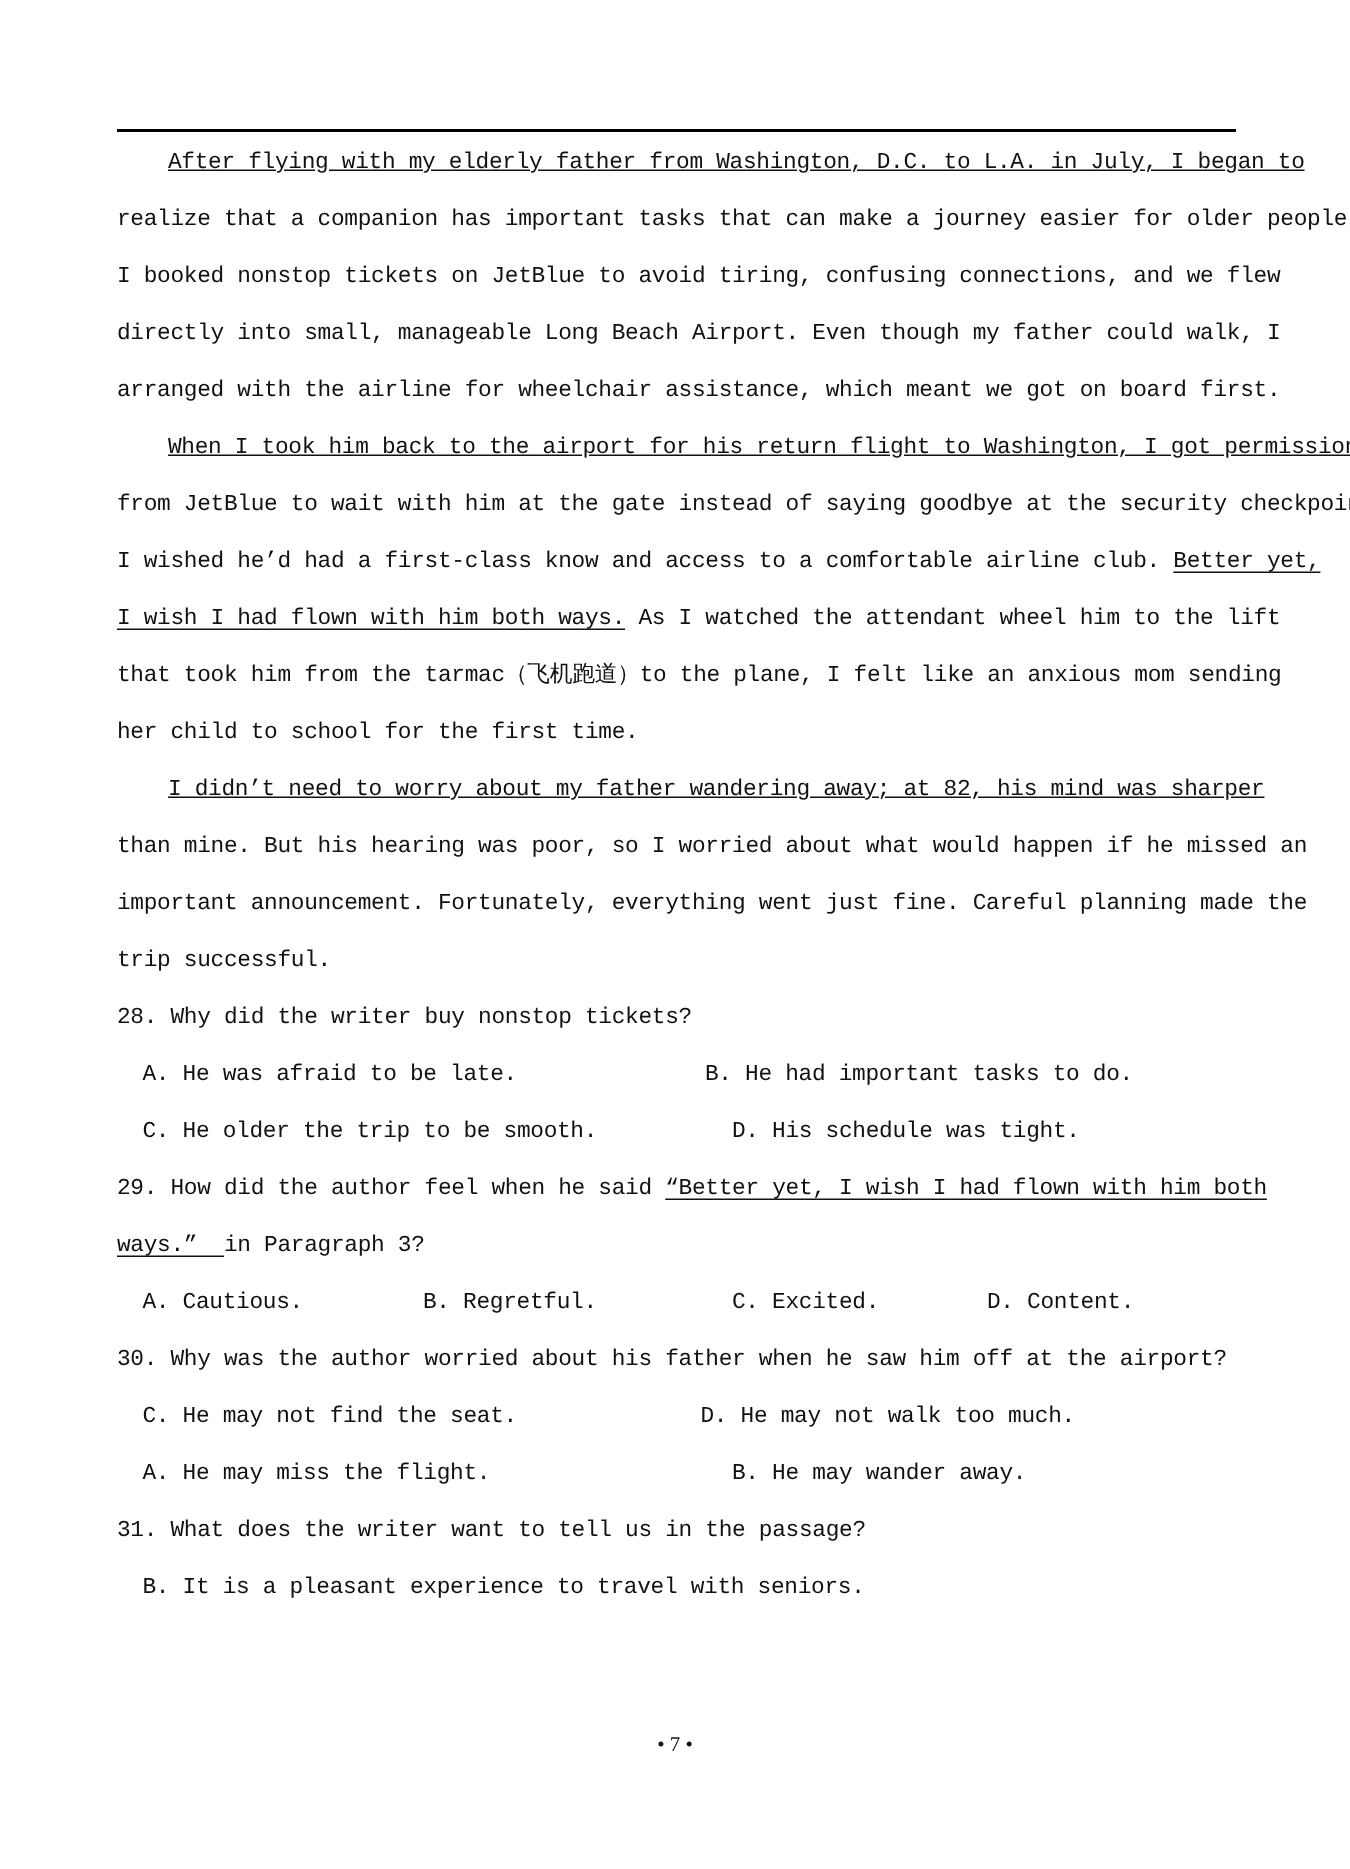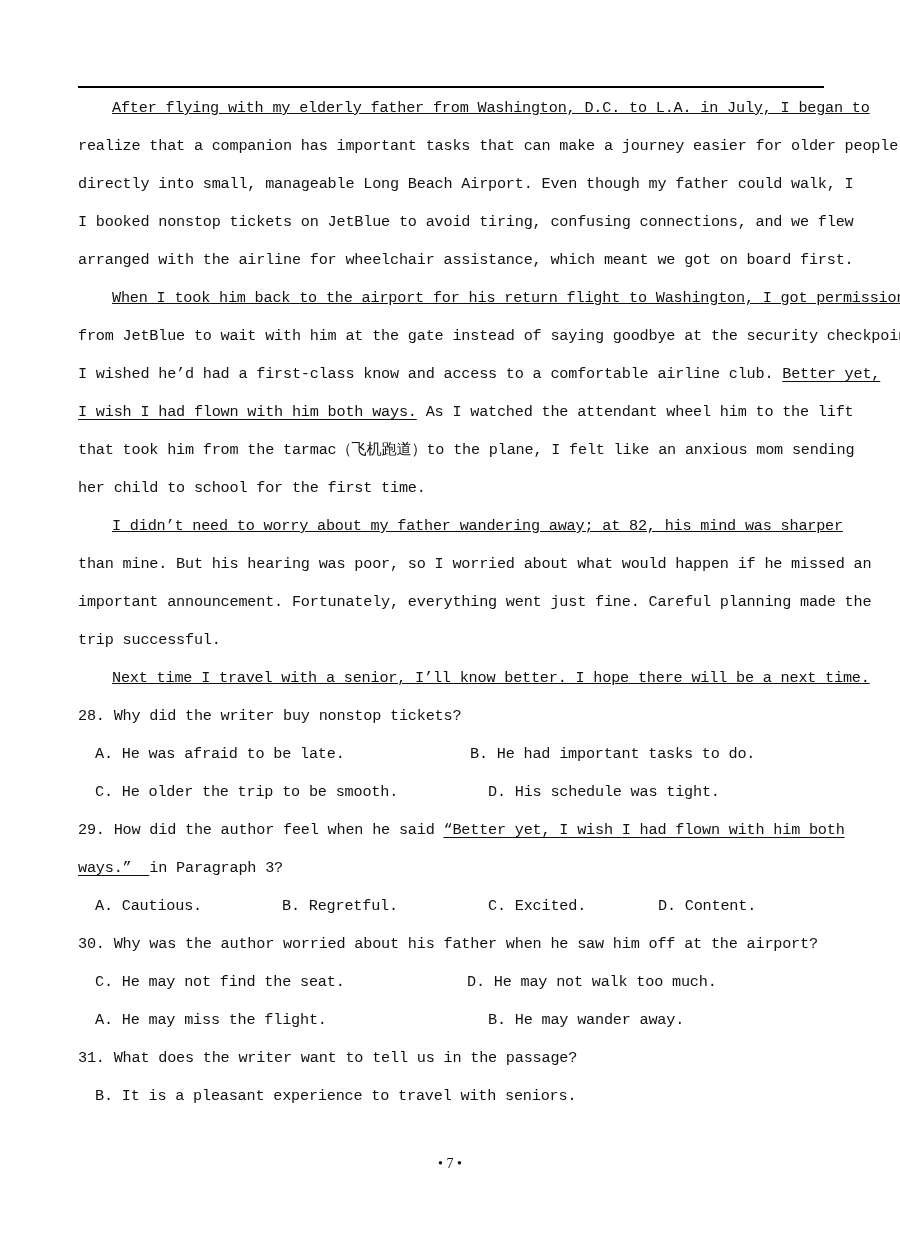--- a/index.html
+++ b/index.html
@@ -18,44 +18,41 @@
 </style>
 </head>
 <body>
 
 <div class="rule"></div>
 
 <div class="content">
   <div>
     <div class="line just indent">After flying with my elderly father from Washington, D.C. to L.A. in July, I began to</div>
     <div class="line just">realize that a companion has important tasks that can make a journey easier for older people.</div>
+    <div class="line just">I booked nonstop tickets on JetBlue to avoid tiring, confusing connections, and we flew</div>
     <div class="line just">directly into small, manageable Long Beach Airport. Even though my father could walk, I</div>
-    <div class="line just">I booked nonstop tickets on JetBlue to avoid tiring, confusing connections, and we flew</div>
     <div class="line just">arranged with the airline for wheelchair assistance, which meant we got on board first.</div>
   </div>
 
   <div>
     <div class="line just indent">When I took him back to the airport for his return flight to Washington, I got permission</div>
     <div class="line just">from JetBlue to wait with him at the gate instead of saying goodbye at the security checkpoint.</div>
     <div class="line just"><span>I wished he’d had a first-class know and access to a comfortable airline club. </span><u>Better yet,</u></div>
     <div class="line just"><u>I wish I had flown with him both ways.</u><span> As I watched the attendant wheel him to the lift</span></div>
     <div class="line just">that took him from the tarmac（飞机跑道）to the plane, I felt like an anxious mom sending</div>
     <div class="line">her child to school for the first time.</div>
   </div>
 
   <div>
     <div class="line just indent">I didn’t need to worry about my father wandering away; at 82, his mind was sharper</div>
     <div class="line just">than mine. But his hearing was poor, so I worried about what would happen if he missed an</div>
     <div class="line just">important announcement. Fortunately, everything went just fine. Careful planning made the</div>
     <div class="line">trip successful.</div>
   </div>
 
-  <div>
-    <div class="line indent">Next time I travel with a senior, I’ll know better. I hope there will be a next time.</div>
-  </div>
 
   <div>
     <div class="line">28. Why did the writer buy nonstop tickets?</div>
     <div class="line opt-row">
       <span class="opt" style="left:17px">A. He was afraid to be late.</span>
       <span class="opt" style="left:392px">B. He had important tasks to do.</span>
     </div>
     <div class="line opt-row">
       <span class="opt" style="left:17px">C. He older the trip to be smooth.</span>
       <span class="opt" style="left:410px">D. His schedule was tight.</span>

